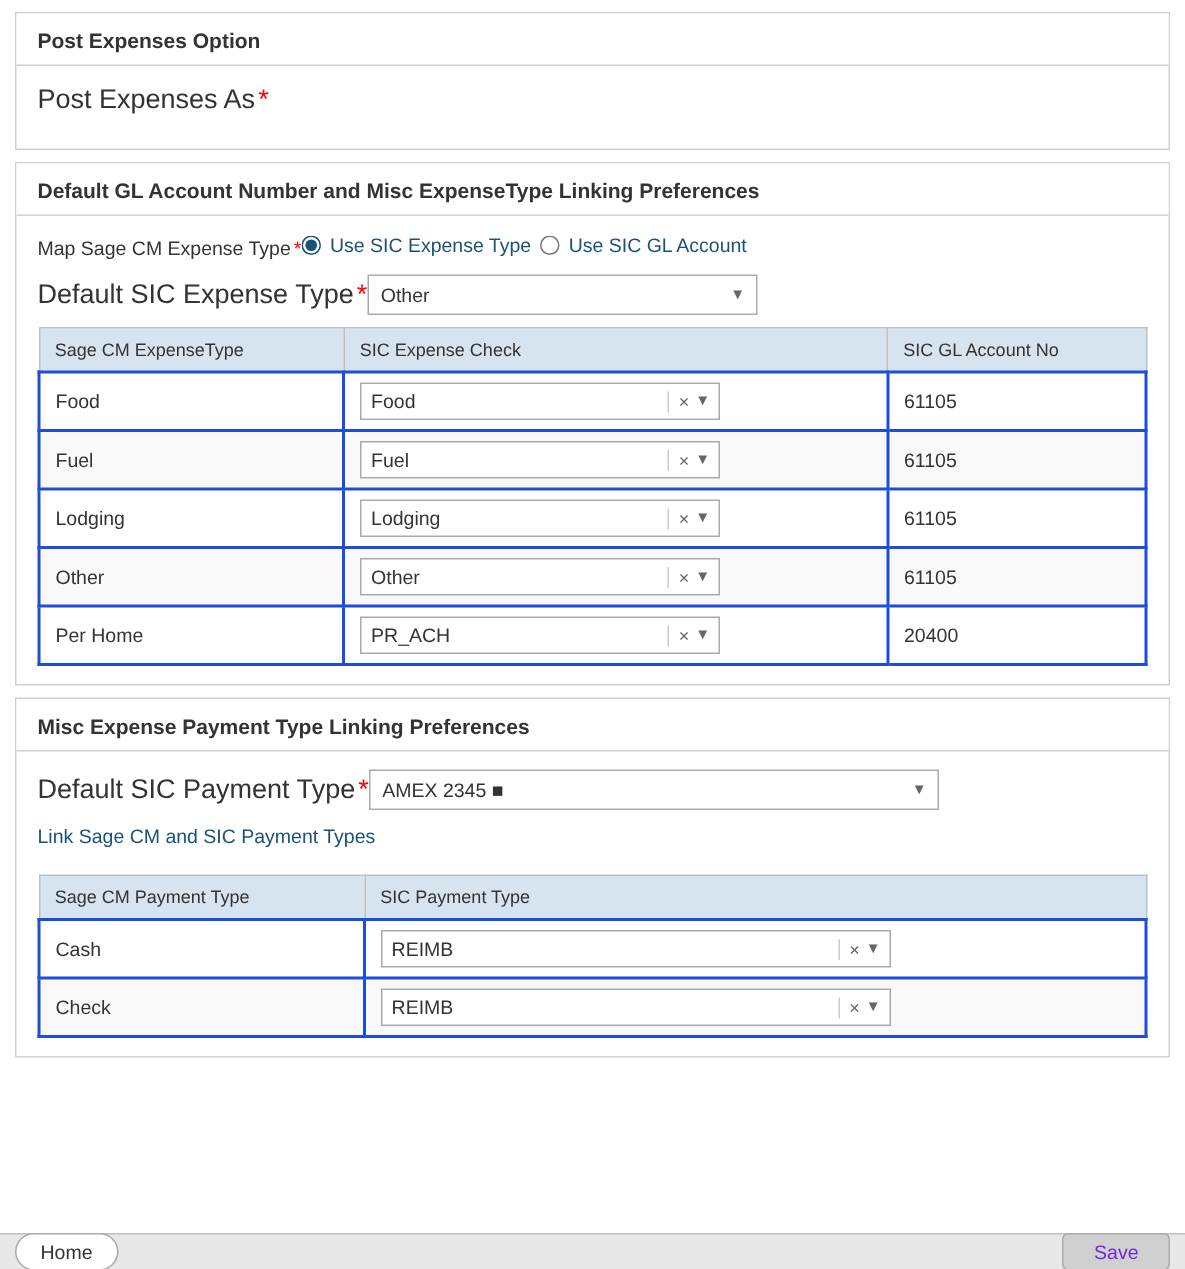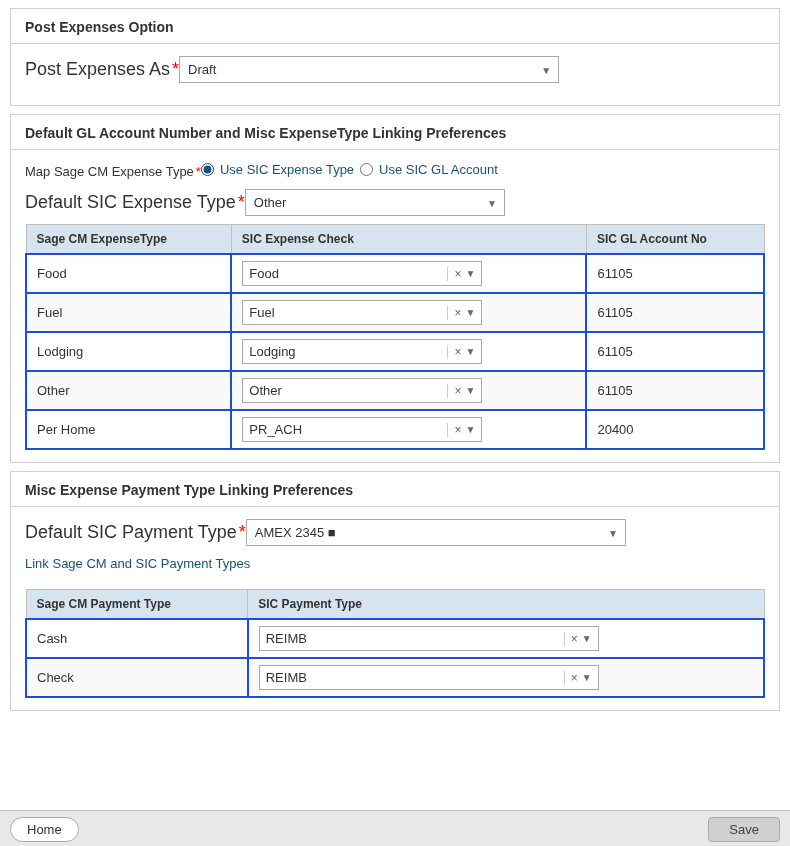--- a/index.html
+++ b/index.html
@@ -100,21 +100,21 @@
     }
     
     .expense-table {
       width: 100%;
       border-collapse: collapse;
       margin-top: 8px;
     }
     .expense-table th {
       background: #d6e4f0;
       font-size: 12px;
-      font-weight: bold;
+      font-weight: normal;
       color: #333;
       padding: 7px 10px;
       border: 1px solid #c0c0c0;
       text-align: left;
     }
     .expense-table td {
       padding: 6px 10px;
       border: 2px solid #1d4ed8;
       font-size: 13px;
       background: #fff;
@@ -173,42 +173,42 @@
       padding-top: 2px;
     }
     
     .footer {
       position: fixed;
       bottom: 0;
       width: 790px;
       background: #e8e8e8;
       border-top: 1px solid #c0c0c0;
       display: flex;
-      align-items: flex-start;
+      align-items: center;
       justify-content: space-between;
       padding: 6px 10px;
-      height: 36px;
+      height: 24px;
     }
     .footer-home-btn {
       background: #fff;
       border: 1px solid #aaa;
       border-radius: 14px;
       padding: 4px 16px;
       font-size: 13px;
       cursor: pointer;
       color: #333;
     }
     .footer-save-btn {
       background: #d0d0d0;
       border: 1px solid #aaa;
       border-radius: 4px;
       padding: 4px 20px;
       font-size: 13px;
       cursor: pointer;
-      color: #404040;
+      color: #6d28d9;
     }
     .link-label {
       color: #1a5276;
       font-size: 13px;
       font-weight: normal;
       margin-bottom: 18px;
       display: block;
     }
     .default-sic-row {
       display: flex;
@@ -227,27 +227,20 @@
 <div class="page-container">
   <div class="page-scroll">
 
     <div class="section">
       <div class="section-title">Post Expenses Option</div>
       <div class="section-body">
         <div class="form-row">
           <label class="form-label">
             <span>Post Expenses As</span><span class="required-star">*</span>
           </label>
-          <div class="select-wrapper">
-            <select class="form-select select-wide">
-              <option>Draft</option>
-              <option>Approved</option>
-              <option>Posted</option>
-            </select>
-          </div>
         </div>
       </div>
     </div>
 
     <div class="section">
       <div class="section-title">Default GL Account Number and Misc ExpenseType Linking Preferences</div>
       <div class="section-body">
 
         <div class="map-row">
           <div class="map-label">

